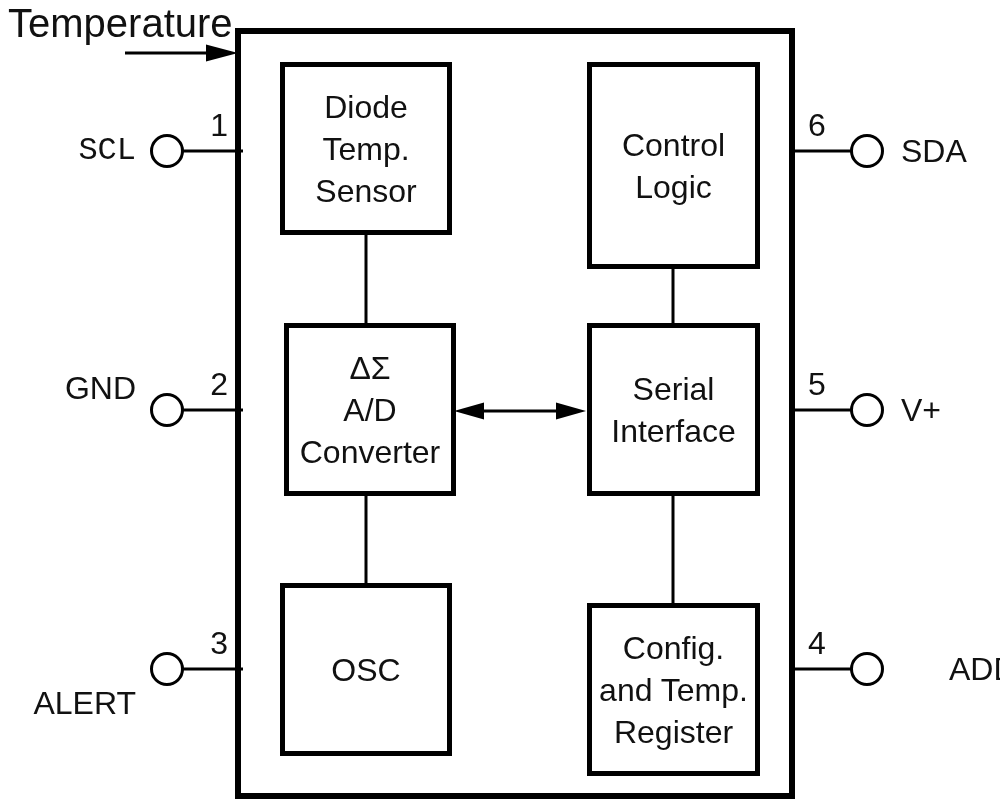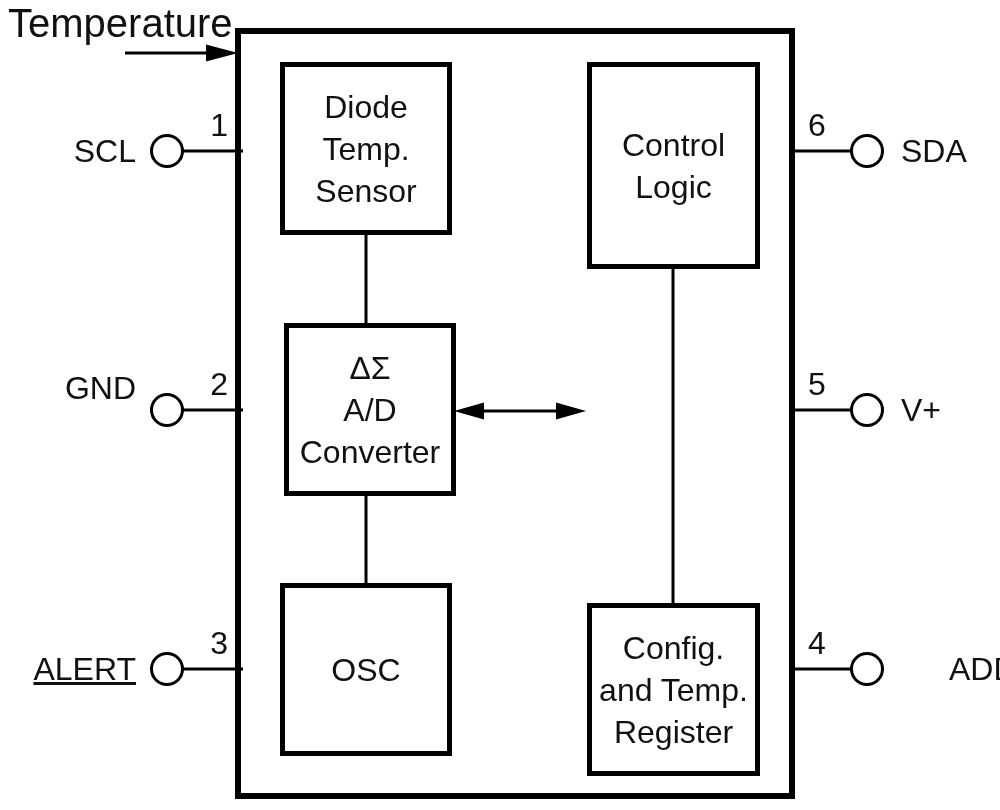--- a/index.html
+++ b/index.html
@@ -70,23 +70,23 @@
   .pin-label {
     position: absolute;
     z-index: 4;
     font-size: 32px;
     height: 38px;
     line-height: 38px;
     white-space: nowrap;
   }
   .pin-label.left  { left: 0;     width: 136px; text-align: right; }
   .pin-label.right { left: 901px; text-align: center; }
-  #label-scl   { top: 132px; }
+  #label-scl   { top: 132px; font-family: Liberation Mono, monospace; }
   #label-gnd   { top: 369px; }
-  #label-alert { top: 650px; text-decoration: underline; }
+  #label-alert { top: 684px; }
   #label-sda   { top: 132px; }
   #label-vplus { top: 391px; }
   #label-add0  { top: 650px; margin-left: 48px; }
 
   .pin-number {
     position: absolute;
     z-index: 4;
     font-size: 32px;
     height: 36px;
     line-height: 36px;
@@ -143,20 +143,22 @@
   <div class="outer-box"></div>
 
   <div class="block" id="block-diode">Diode
 Temp.
 Sensor</div>
   <div class="block" id="block-control">Control
 Logic</div>
   <div class="block" id="block-adc">ΔΣ
 A/D
 Converter</div>
+  <div class="block" id="block-serial">Serial
+Interface</div>
   <div class="block" id="block-osc">OSC</div>
   <div class="block" id="block-config">Config.
 and Temp.
 Register</div>
 
   <div id="temperature-label">Temperature</div>
 
   <div class="pin-label left" id="label-scl">SCL</div>
   <div class="pin-label left" id="label-gnd">GND</div>
   <div class="pin-label left" id="label-alert">ALERT</div>

